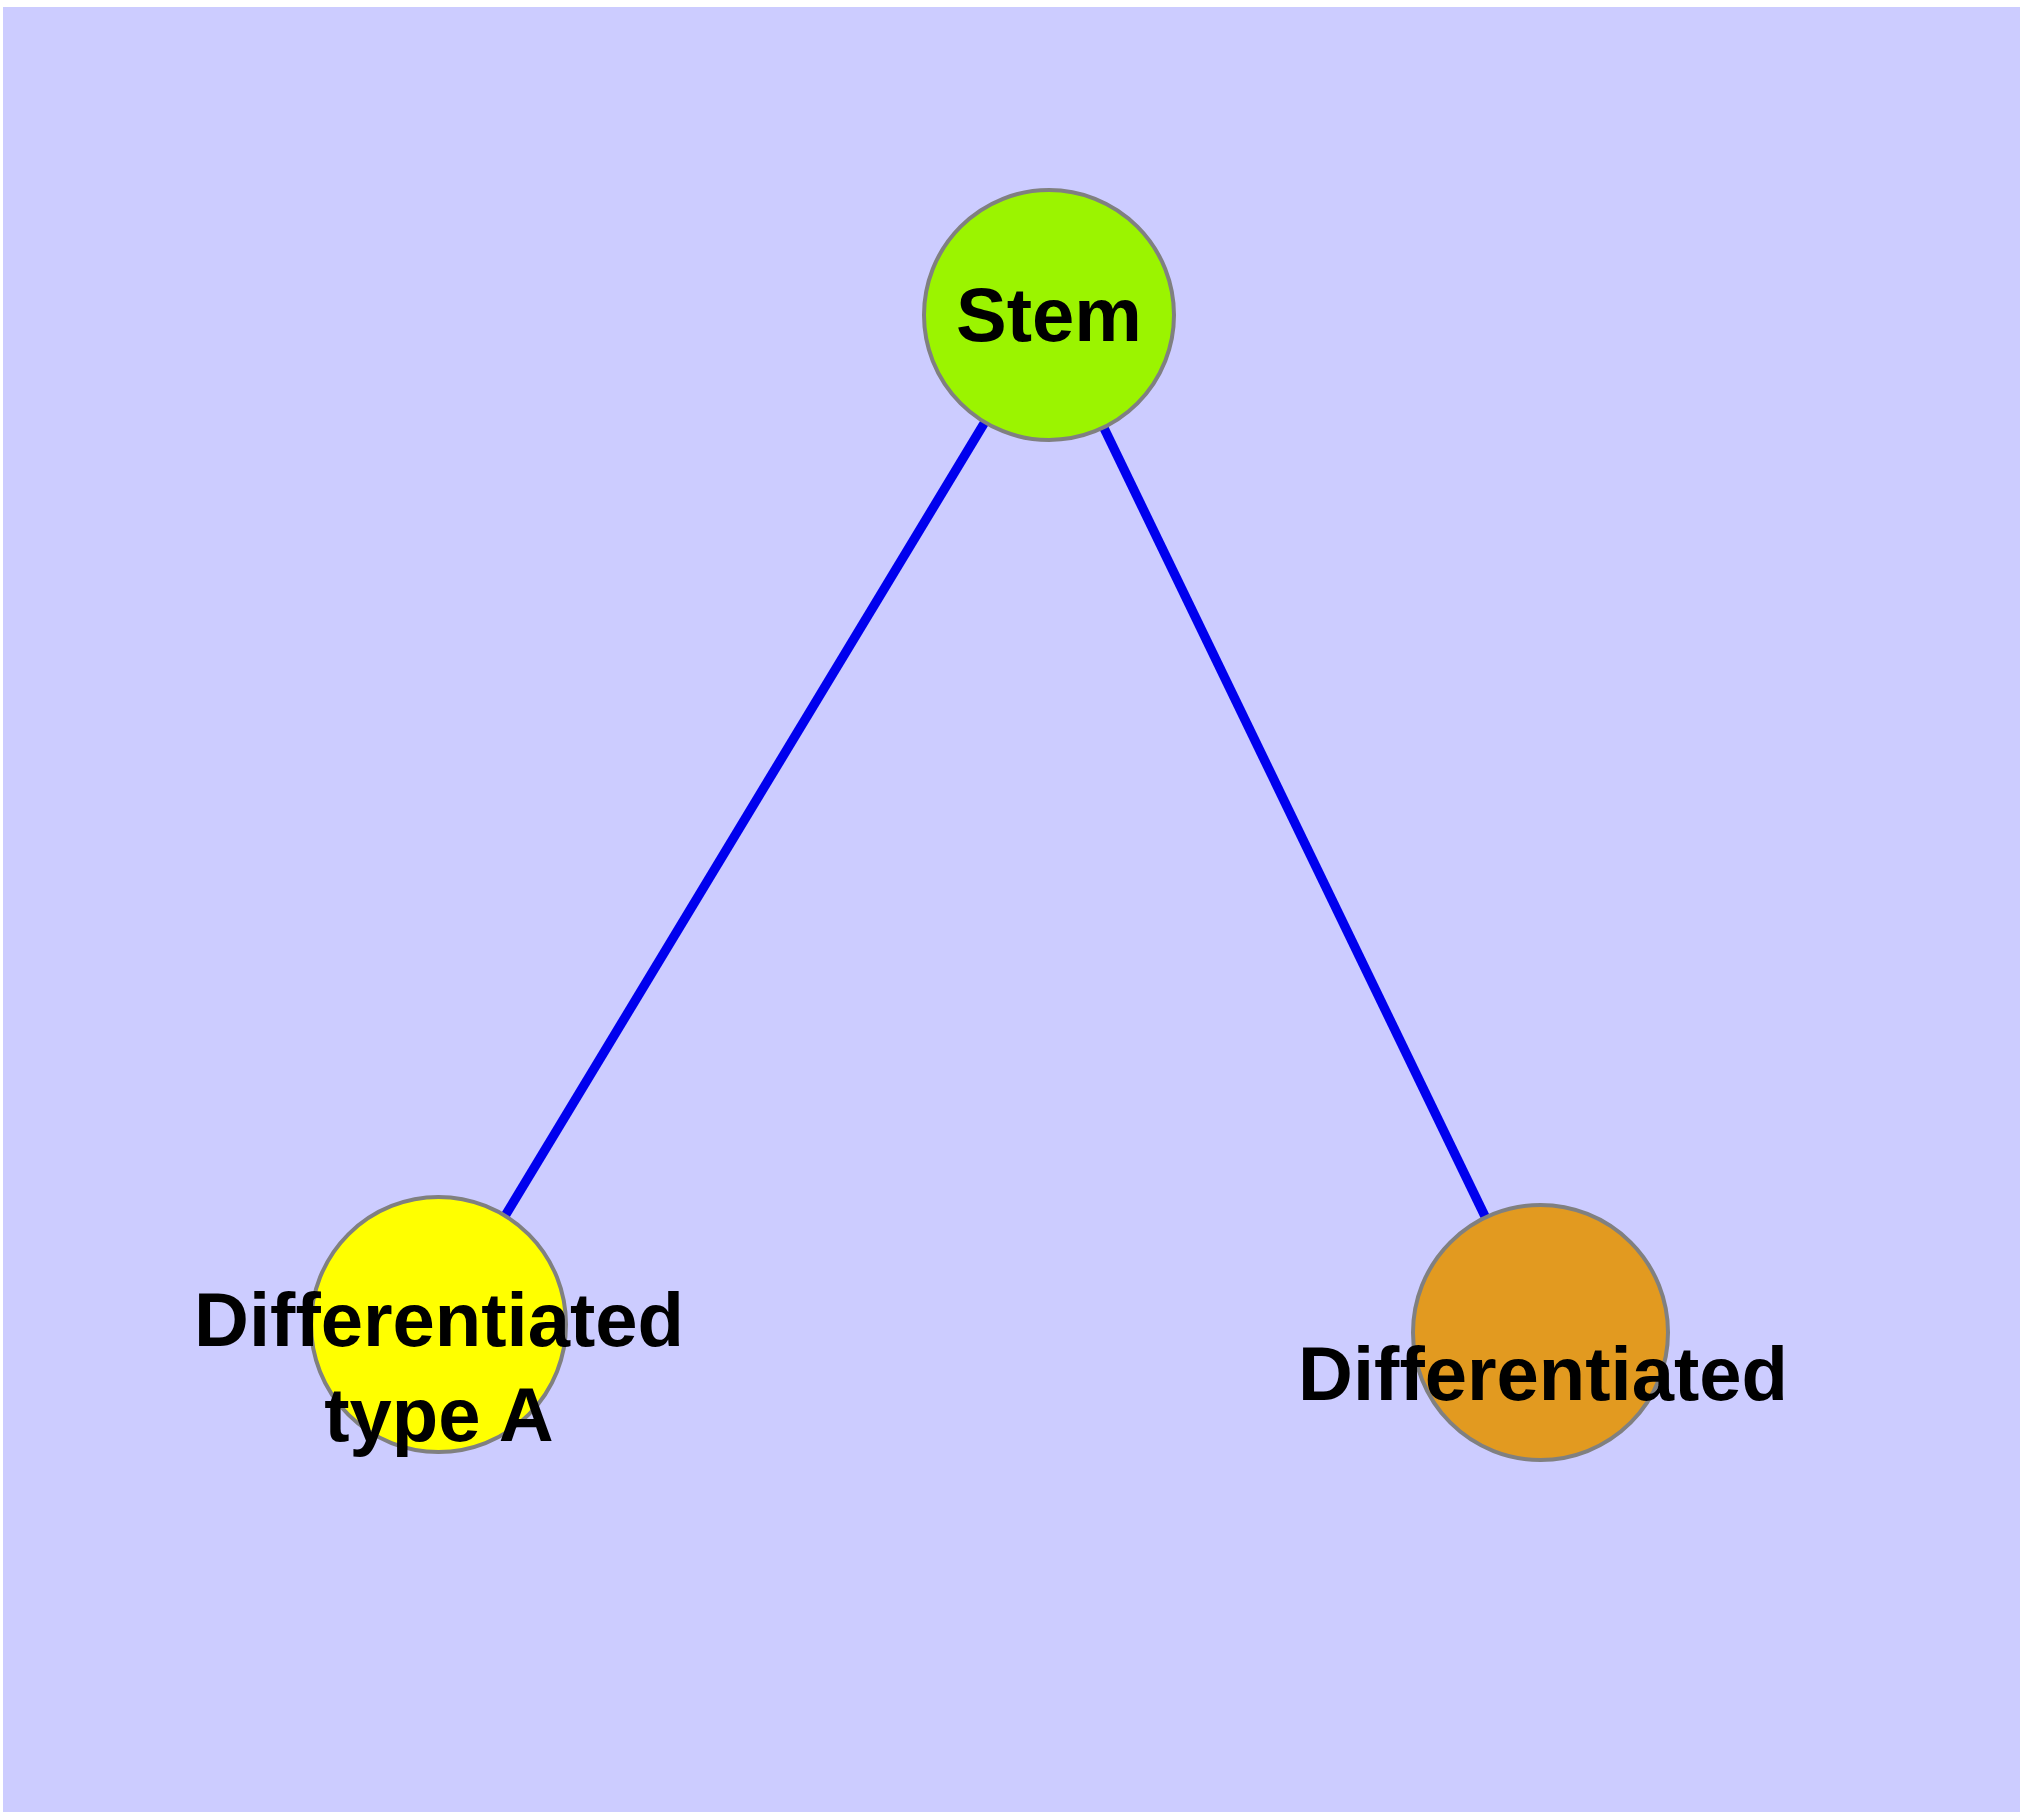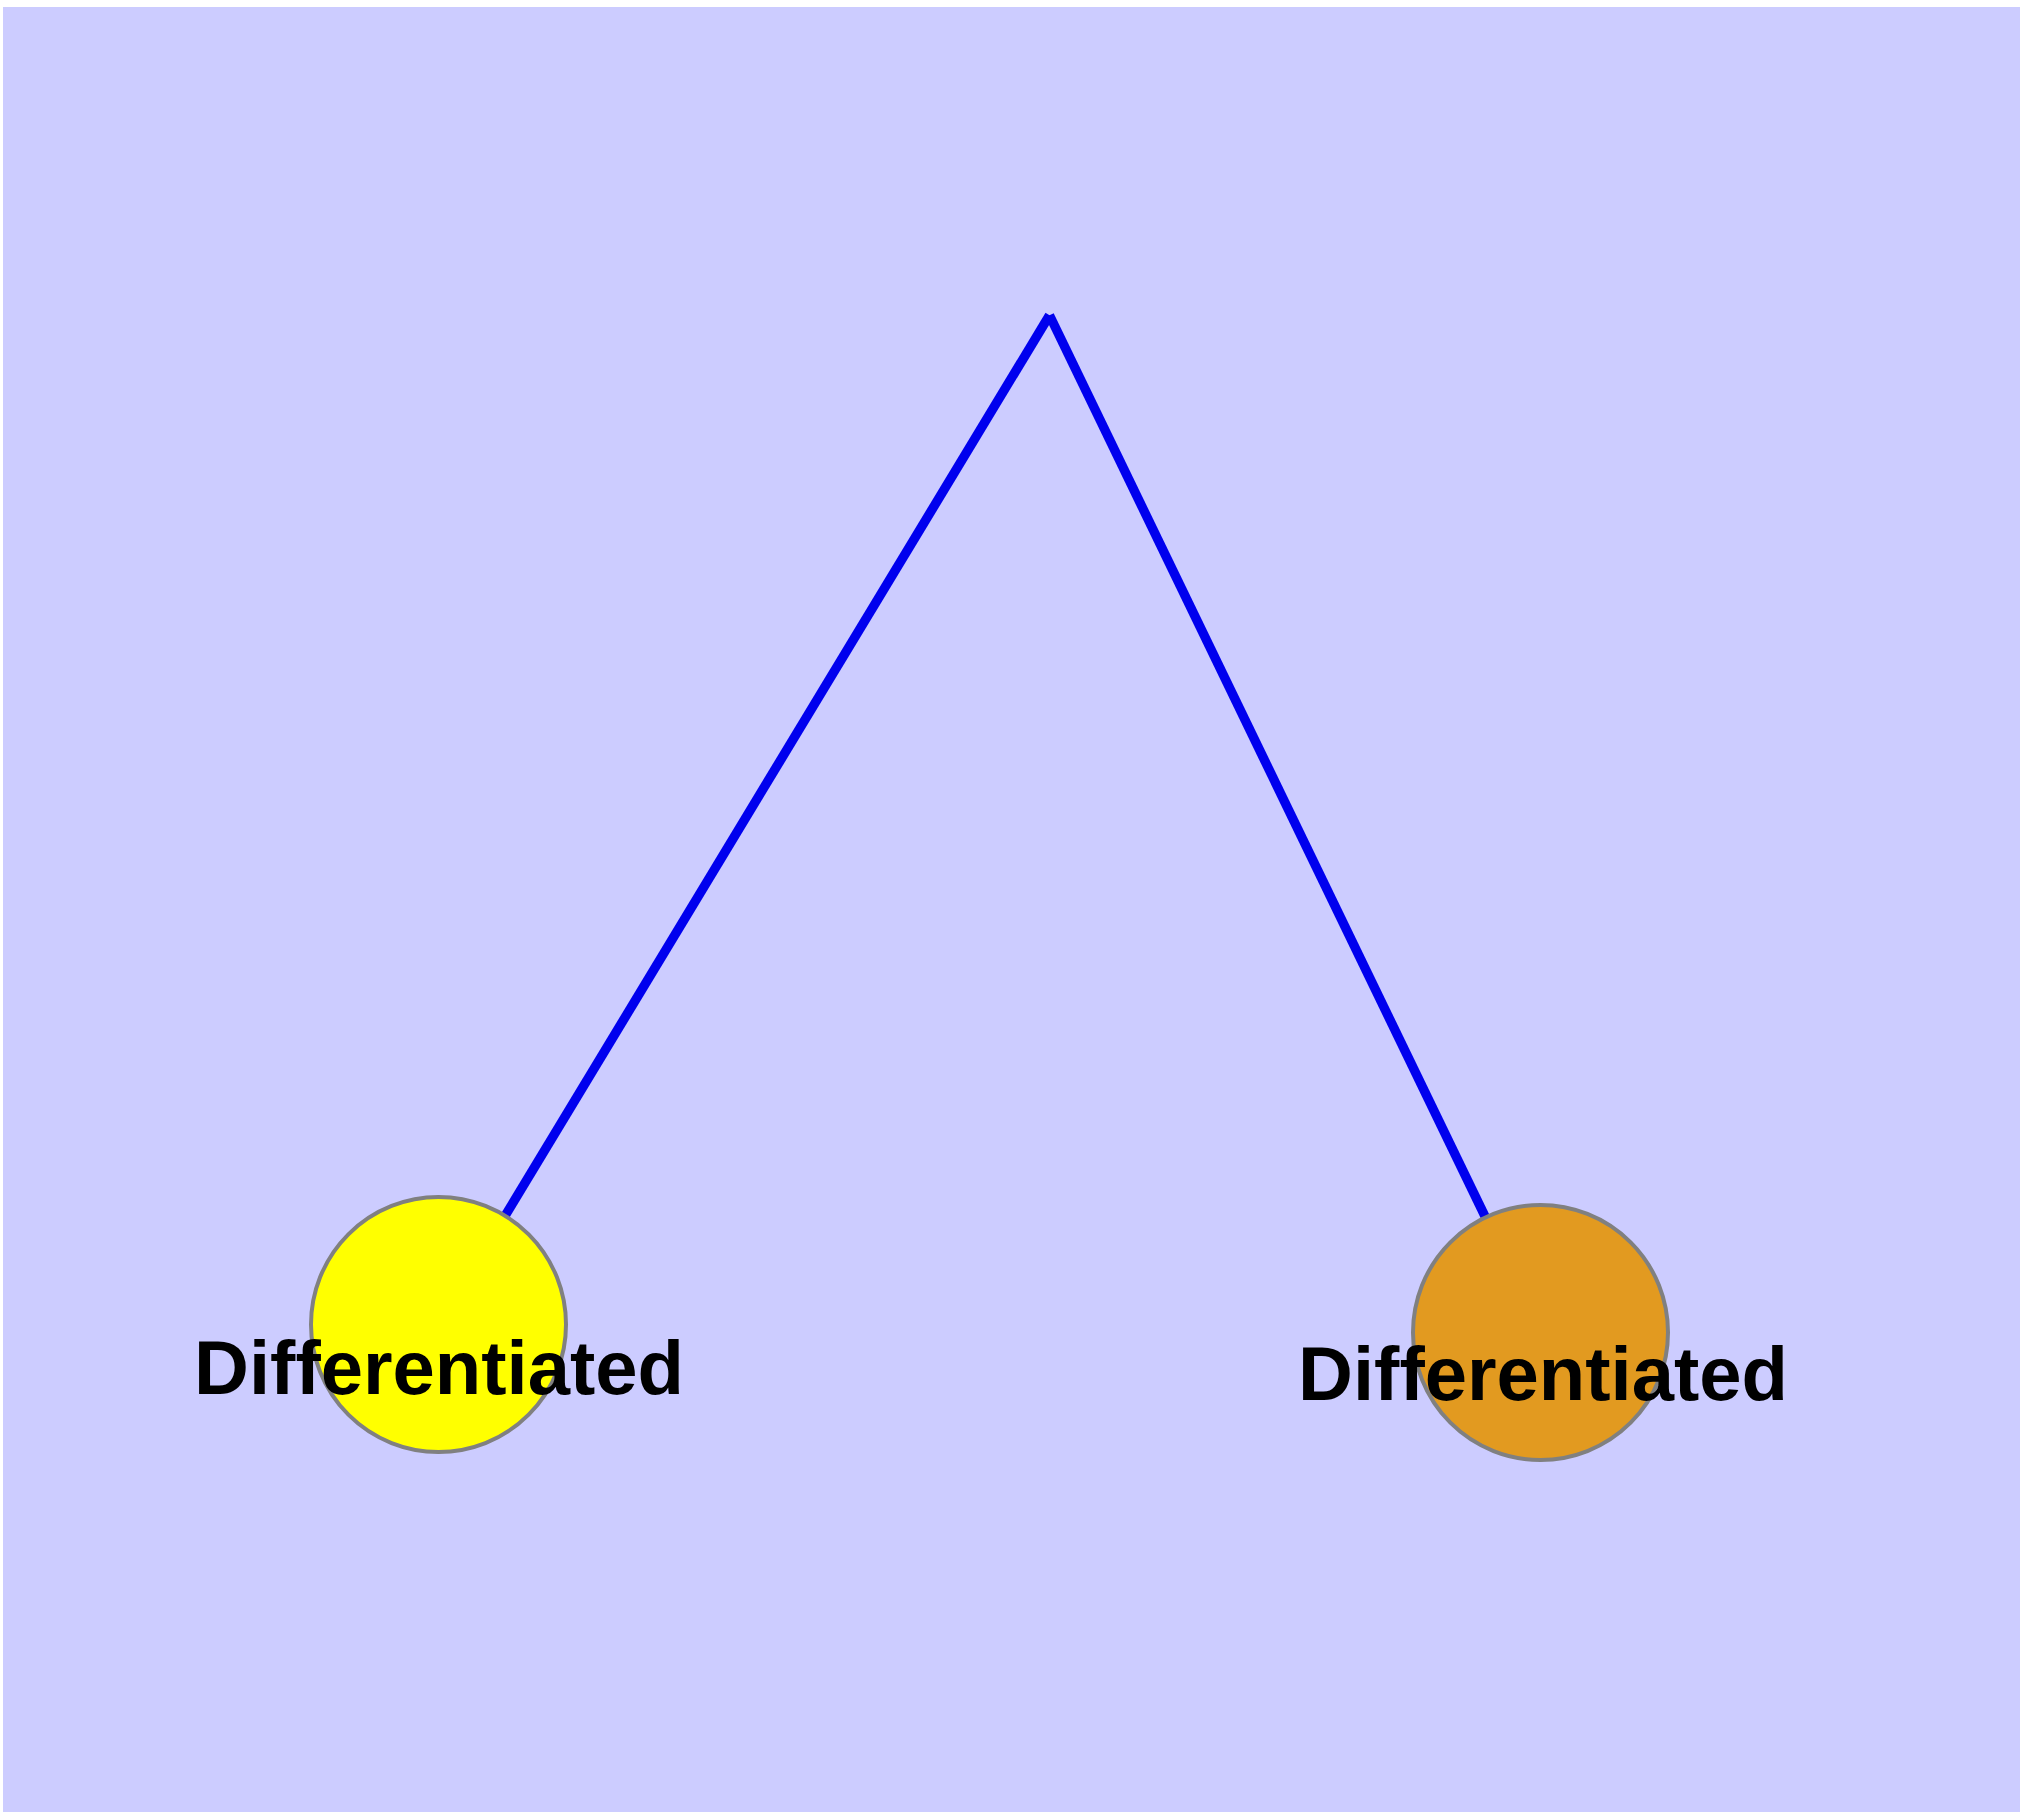--- a/index.html
+++ b/index.html
@@ -66,27 +66,31 @@
 
 <div id="page">
 
   <div class="canvas" style="background-color: rgb(204, 204, 255);"></div>
 
   <svg class="edges" width="2021" height="1812" viewBox="0 0 2384 2138">
     <line x1="1238" y1="372" x2="518" y2="1563" stroke-width="11" stroke-linecap="butt" stroke="#0000ee"></line>
     <line x1="1238" y1="372" x2="1818" y2="1572" stroke-width="11" stroke-linecap="butt" stroke="#0000ee"></line>
   </svg>
 
+  <div class="node" id="node-stem" style="background-color: rgb(155, 244, 0); border-color: rgb(128, 128, 128);">
+    <span class="node-label">Stem</span>
+  </div>
 
   <div class="node" id="node-type-a" style="background-color: rgb(255, 255, 0); border-color: rgb(128, 128, 128);"></div>
 
   <div class="node" id="node-type-b" style="background-color: rgb(226, 154, 32); border-color: rgb(128, 128, 128);"></div>
 
   <div class="outside-label" id="label-type-a">
     <span>Differentiated</span><br>
+    <span>type A</span>
   </div>
 
   <div class="outside-label" id="label-type-b">
     <span>Differentiated</span><br>
   </div>
 
 </div>
 
 
 </body></html>

